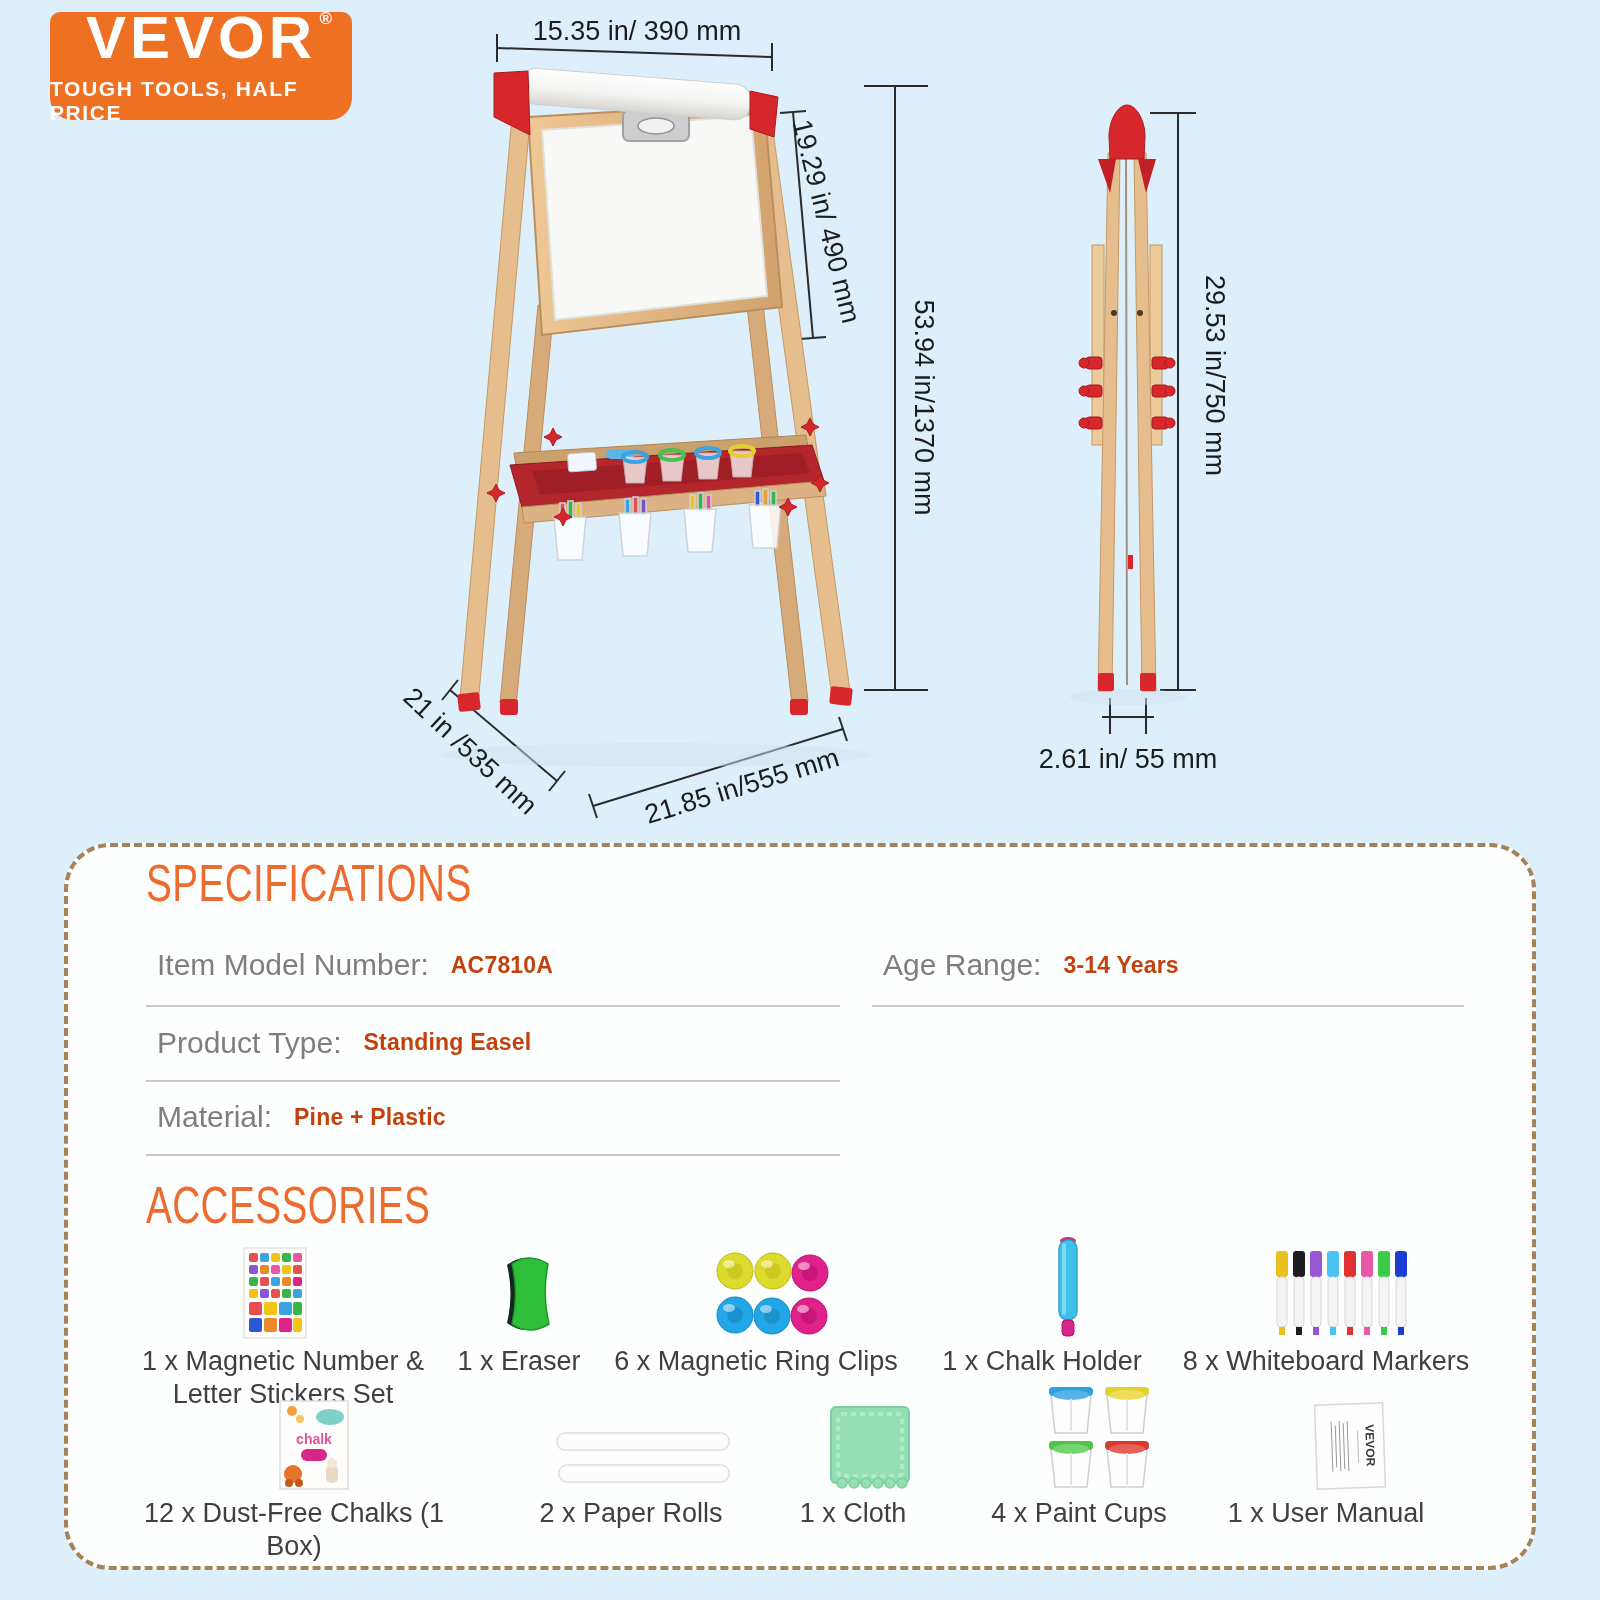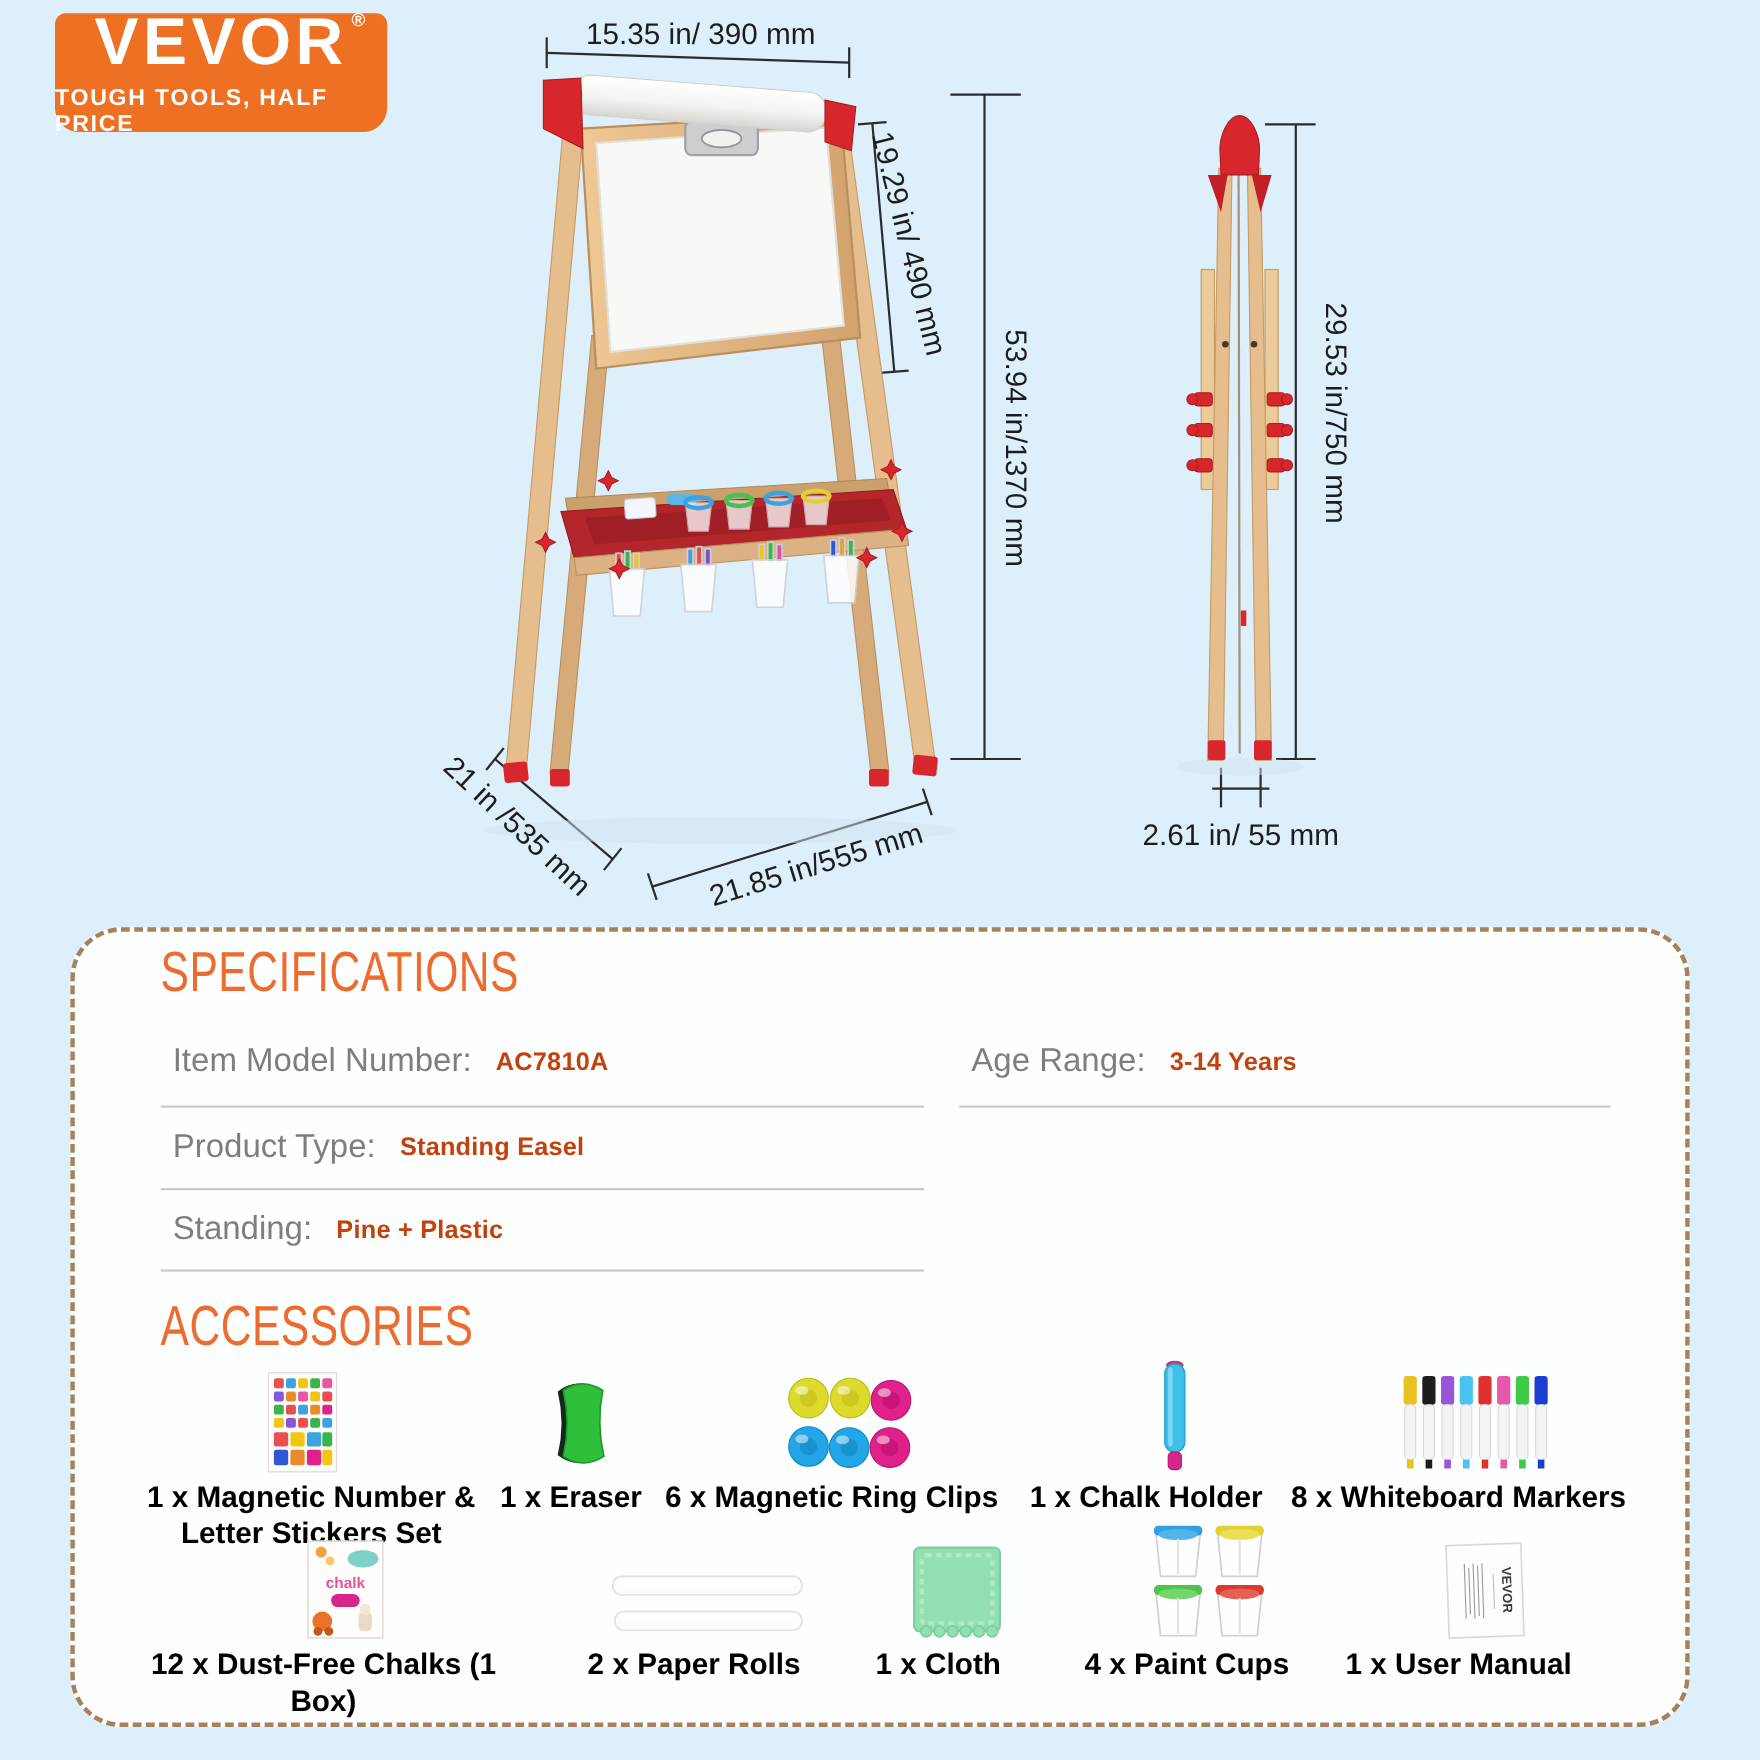--- a/index.html
+++ b/index.html
@@ -40,21 +40,21 @@
     border-bottom:2px solid #c9c9c9;
   }
   .spec-label{font-size:30px;color:#7e7e7e;white-space:nowrap;margin-left:11px;}
   .spec-value{font-size:23px;font-weight:bold;color:#c2410c;white-space:nowrap;letter-spacing:0.2px;}
   
   .acc{
     position:absolute;display:flex;flex-direction:column;align-items:center;text-align:center;
   }
   .acc .icon-box{height:104px;display:flex;align-items:flex-end;justify-content:center;}
   .acc .acc-label{
-    margin-top:6px;font-size:27px;font-weight:bold;color:#000000;line-height:1.22;
+    margin-top:6px;font-size:27px;font-weight:normal;color:#404040;line-height:1.22;
   }
 </style>
 </head>
 <body>
 
 <div class="logo">
   <div class="word"><span>VEVOR</span><sup>®</sup></div>
   <div class="tag">TOUGH TOOLS, HALF PRICE</div>
 </div>
 
@@ -234,21 +234,21 @@
 
   <div class="spec-row" style="left:78px;top:78px;width:694px;height:80px">
     <span class="spec-label">Item Model Number:</span>
     <span class="spec-value">AC7810A</span>
   </div>
   <div class="spec-row" style="left:78px;top:158px;width:694px;height:75px">
     <span class="spec-label">Product Type:</span>
     <span class="spec-value">Standing Easel</span>
   </div>
   <div class="spec-row" style="left:78px;top:233px;width:694px;height:74px">
-    <span class="spec-label">Standing:</span>
+    <span class="spec-label">Material:</span>
     <span class="spec-value">Pine + Plastic</span>
   </div>
 
   <div class="spec-row" style="left:804px;top:78px;width:592px;height:80px">
     <span class="spec-label">Age Range:</span>
     <span class="spec-value">3-14 Years</span>
   </div>
 
   <div class="panel-heading" style="left:78px;top:336px"><span>ACCESSORIES</span></div>
 

